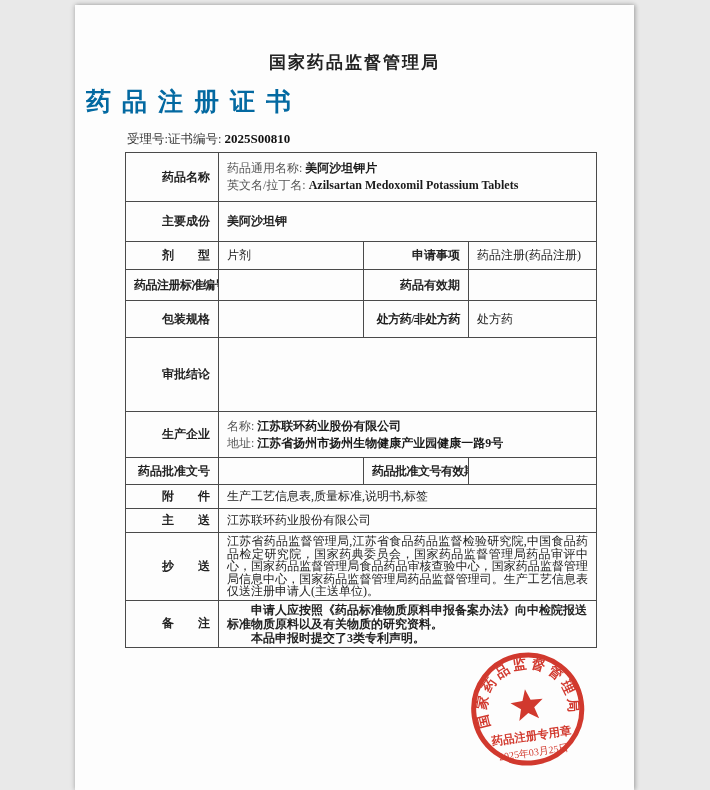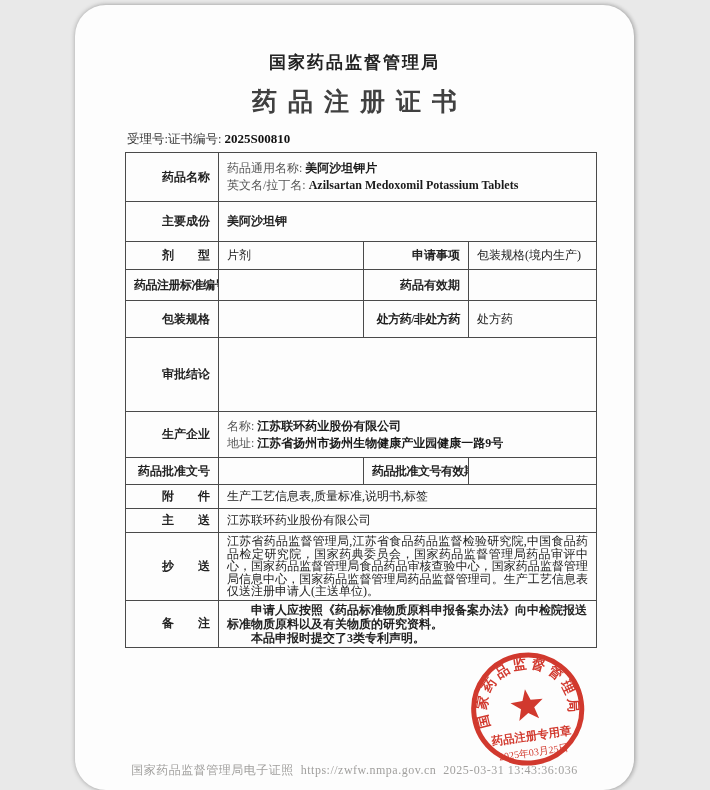--- a/index.html
+++ b/index.html
@@ -10,33 +10,31 @@
     position: relative;
     overflow: hidden;
     color: #1e1e1e;
   }
   .page {
     position: absolute;
     left: 75px; top: 5px;
     width: 559px; height: 785px;
     background: #fdfdfd;
     box-shadow: 0 0 5px rgba(0,0,0,0.28), 2px 0 4px rgba(0,0,0,0.12);
-    border-radius: 31px;
   }
   .authority {
     position: absolute; top: 46px; left: 0; width: 100%;
     text-align: center;
     font-family: "Liberation Sans", "DejaVu Sans", sans-serif;
     font-weight: bold; font-size: 17px; letter-spacing: 2px; color: #222;
   }
   .cert-title {
     position: absolute; top: 80px; left: 0; width: 100%;
-    text-align: center;
     font-size: 25px; font-weight: bold; letter-spacing: 11px;
-    padding-left: 11px; color: #404040;
+    padding-left: 11px; color: #0369a1;
   }
   .meta-row {
     position: absolute; top: 126px; left: 52px; width: 471px;
     display: flex; justify-content: flex-start;
     font-size: 12.5px; color: #3a3a3a;
   }
   .meta-right b { color: #111; font-size: 13px; }
   table.cert {
     position: absolute; left: 50px; top: 147px;
     width: 471px; border-collapse: collapse; table-layout: fixed;
@@ -119,21 +117,21 @@
 
     <tr style="height:40px">
       <td class="lbl">主要成份</td>
       <td colspan="3" class="val-strong">美阿沙坦钾</td>
     </tr>
 
     <tr style="height:28px">
       <td class="lbl">剂　　型</td>
       <td>片剂</td>
       <td class="lbl">申请事项</td>
-      <td>包装规格(境内生产)</td>
+      <td>药品注册(药品注册)</td>
     </tr>
 
 
     <tr style="height:31px">
       <td class="lbl sm">药品注册标准编号</td>
       <td></td>
       <td class="lbl">药品有效期</td>
       <td></td>
     </tr>
 
@@ -200,15 +198,14 @@
     <circle cx="61" cy="63" r="54" fill="none" stroke="#d0281c" stroke-width="5"></circle>
     <polygon fill="#d0281c" points="61,43 56.9,54.3 44.8,54.8 54.3,62.2 51,73.8 61,67 71,73.8 67.7,62.2 77.2,54.8 65.1,54.3"></polygon>
     <path id="seal-arc" d="M 23.8,80.3 A 41,41 0 1 1 98.2,80.3" fill="none"></path>
     <text font-size="13.5" fill="#d0281c" font-weight="bold" letter-spacing="3.5" font-family="Liberation Serif, DejaVu Serif, serif">
       <textPath href="#seal-arc" startOffset="50%" text-anchor="middle">国家药品监督管理局</textPath>
     </text>
     <text x="61" y="94" text-anchor="middle" font-size="11.5" font-weight="bold" fill="#d0281c" font-family="Liberation Serif, DejaVu Serif, serif">药品注册专用章</text>
     <text x="61" y="110" text-anchor="middle" font-size="10" fill="#d0281c" font-family="Liberation Serif, DejaVu Serif, serif">2025年03月25日</text>
   </svg>
 
-  <div class="footer">国家药品监督管理局电子证照  https://zwfw.nmpa.gov.cn  2025-03-31 13:43:36:036</div>
 
 </div>
 
 </body></html>

